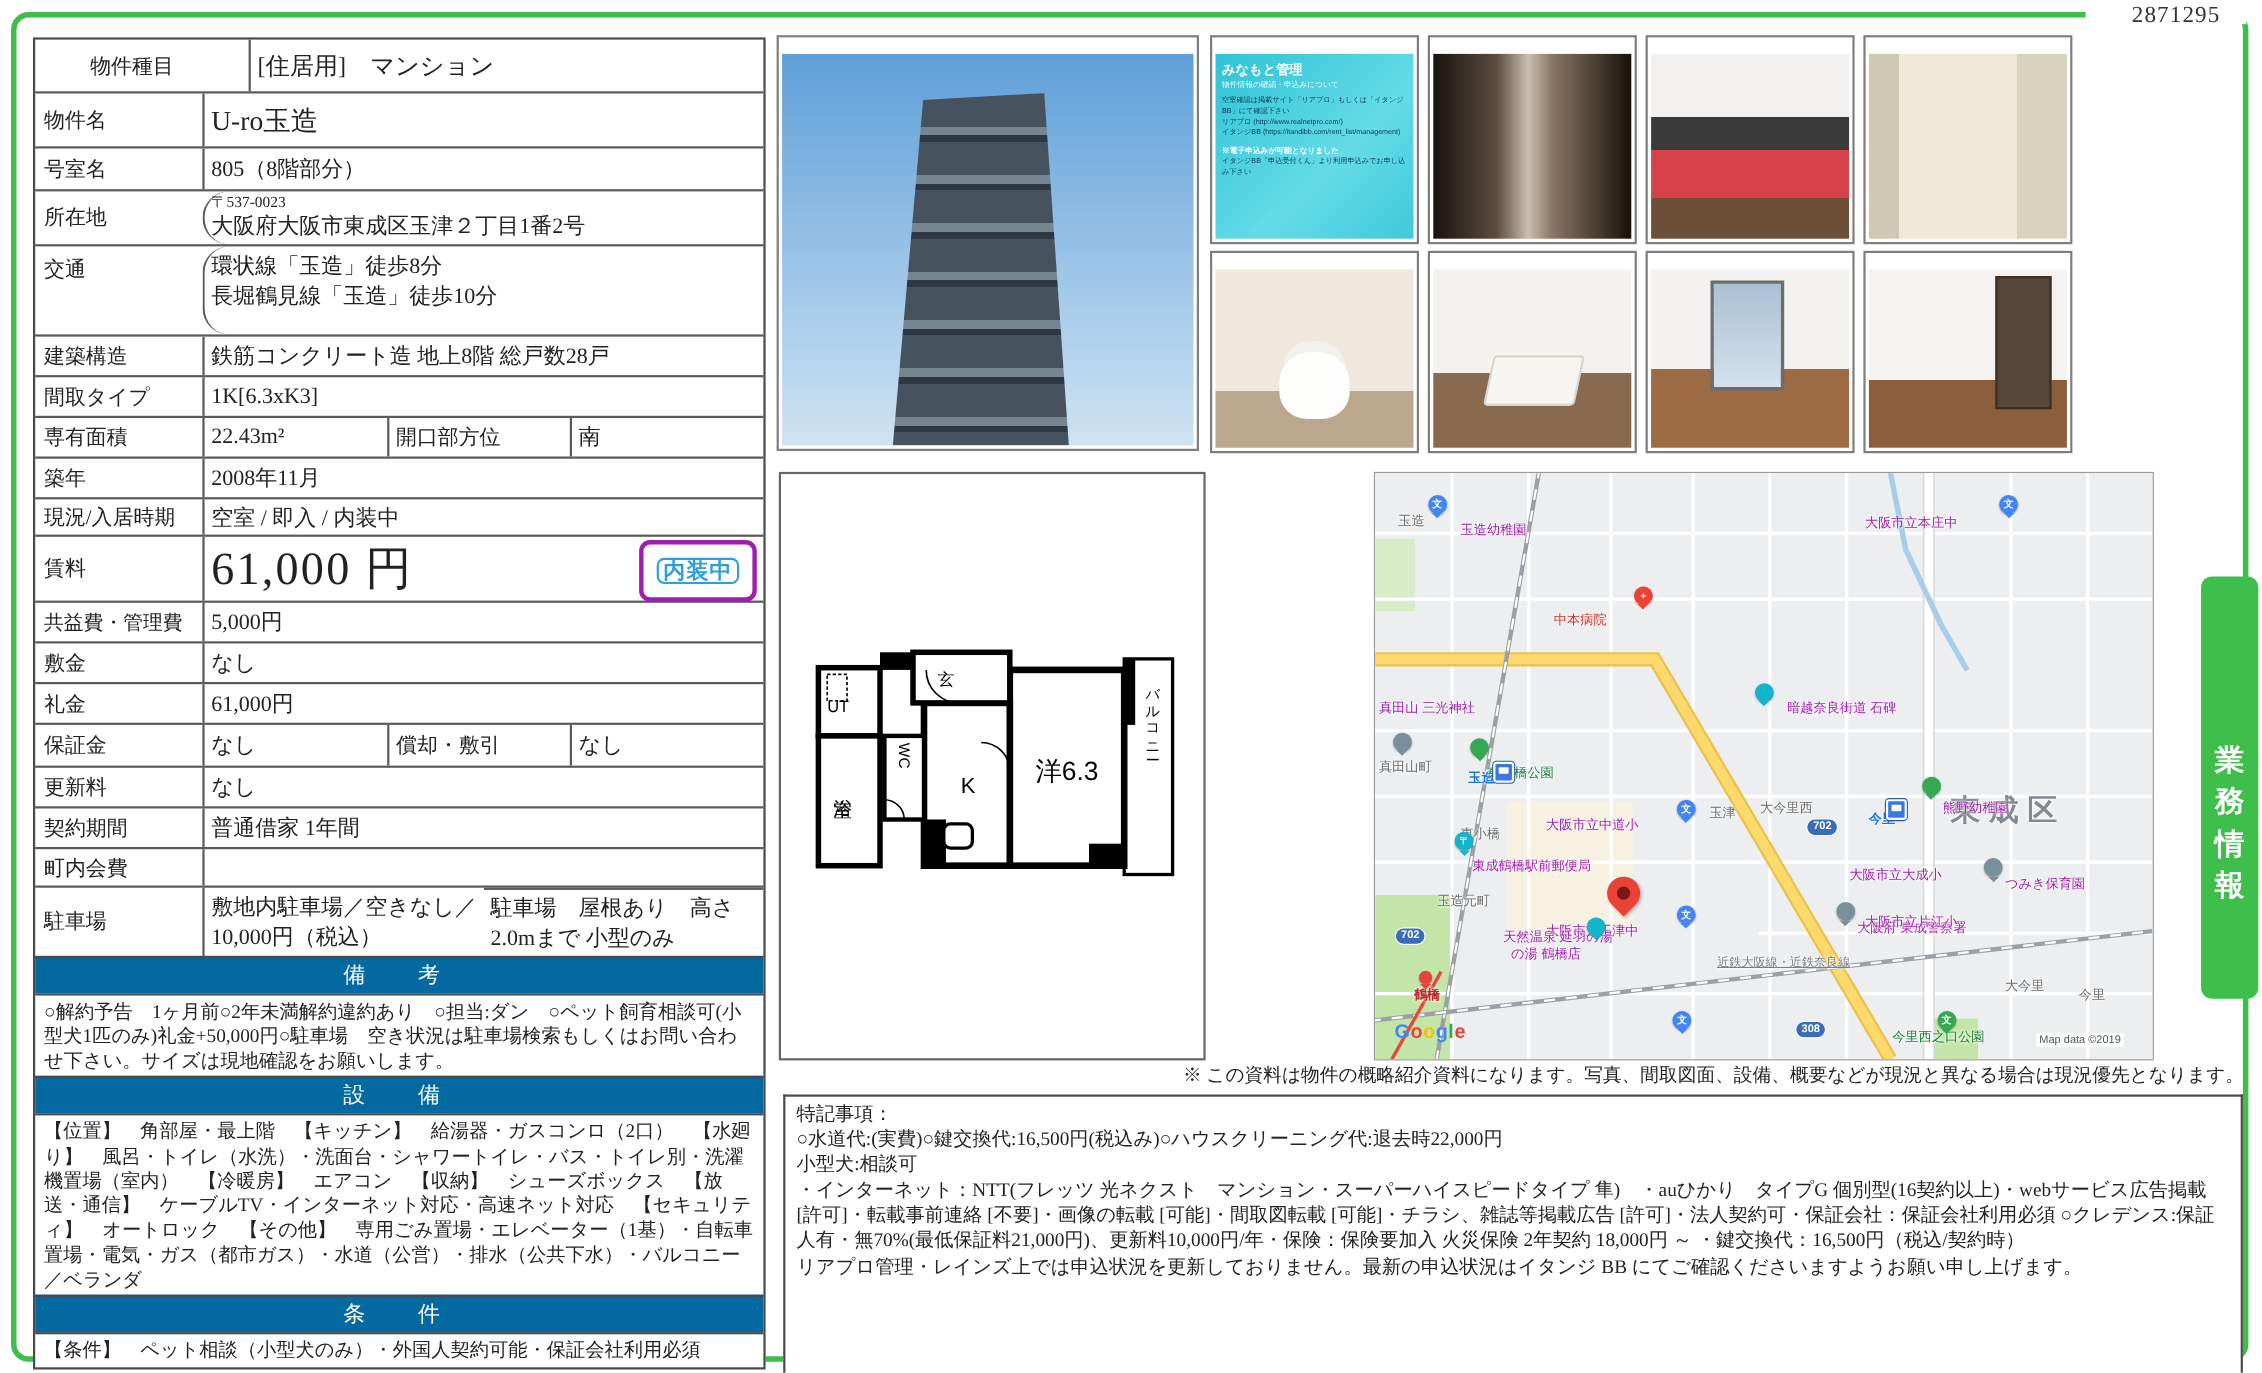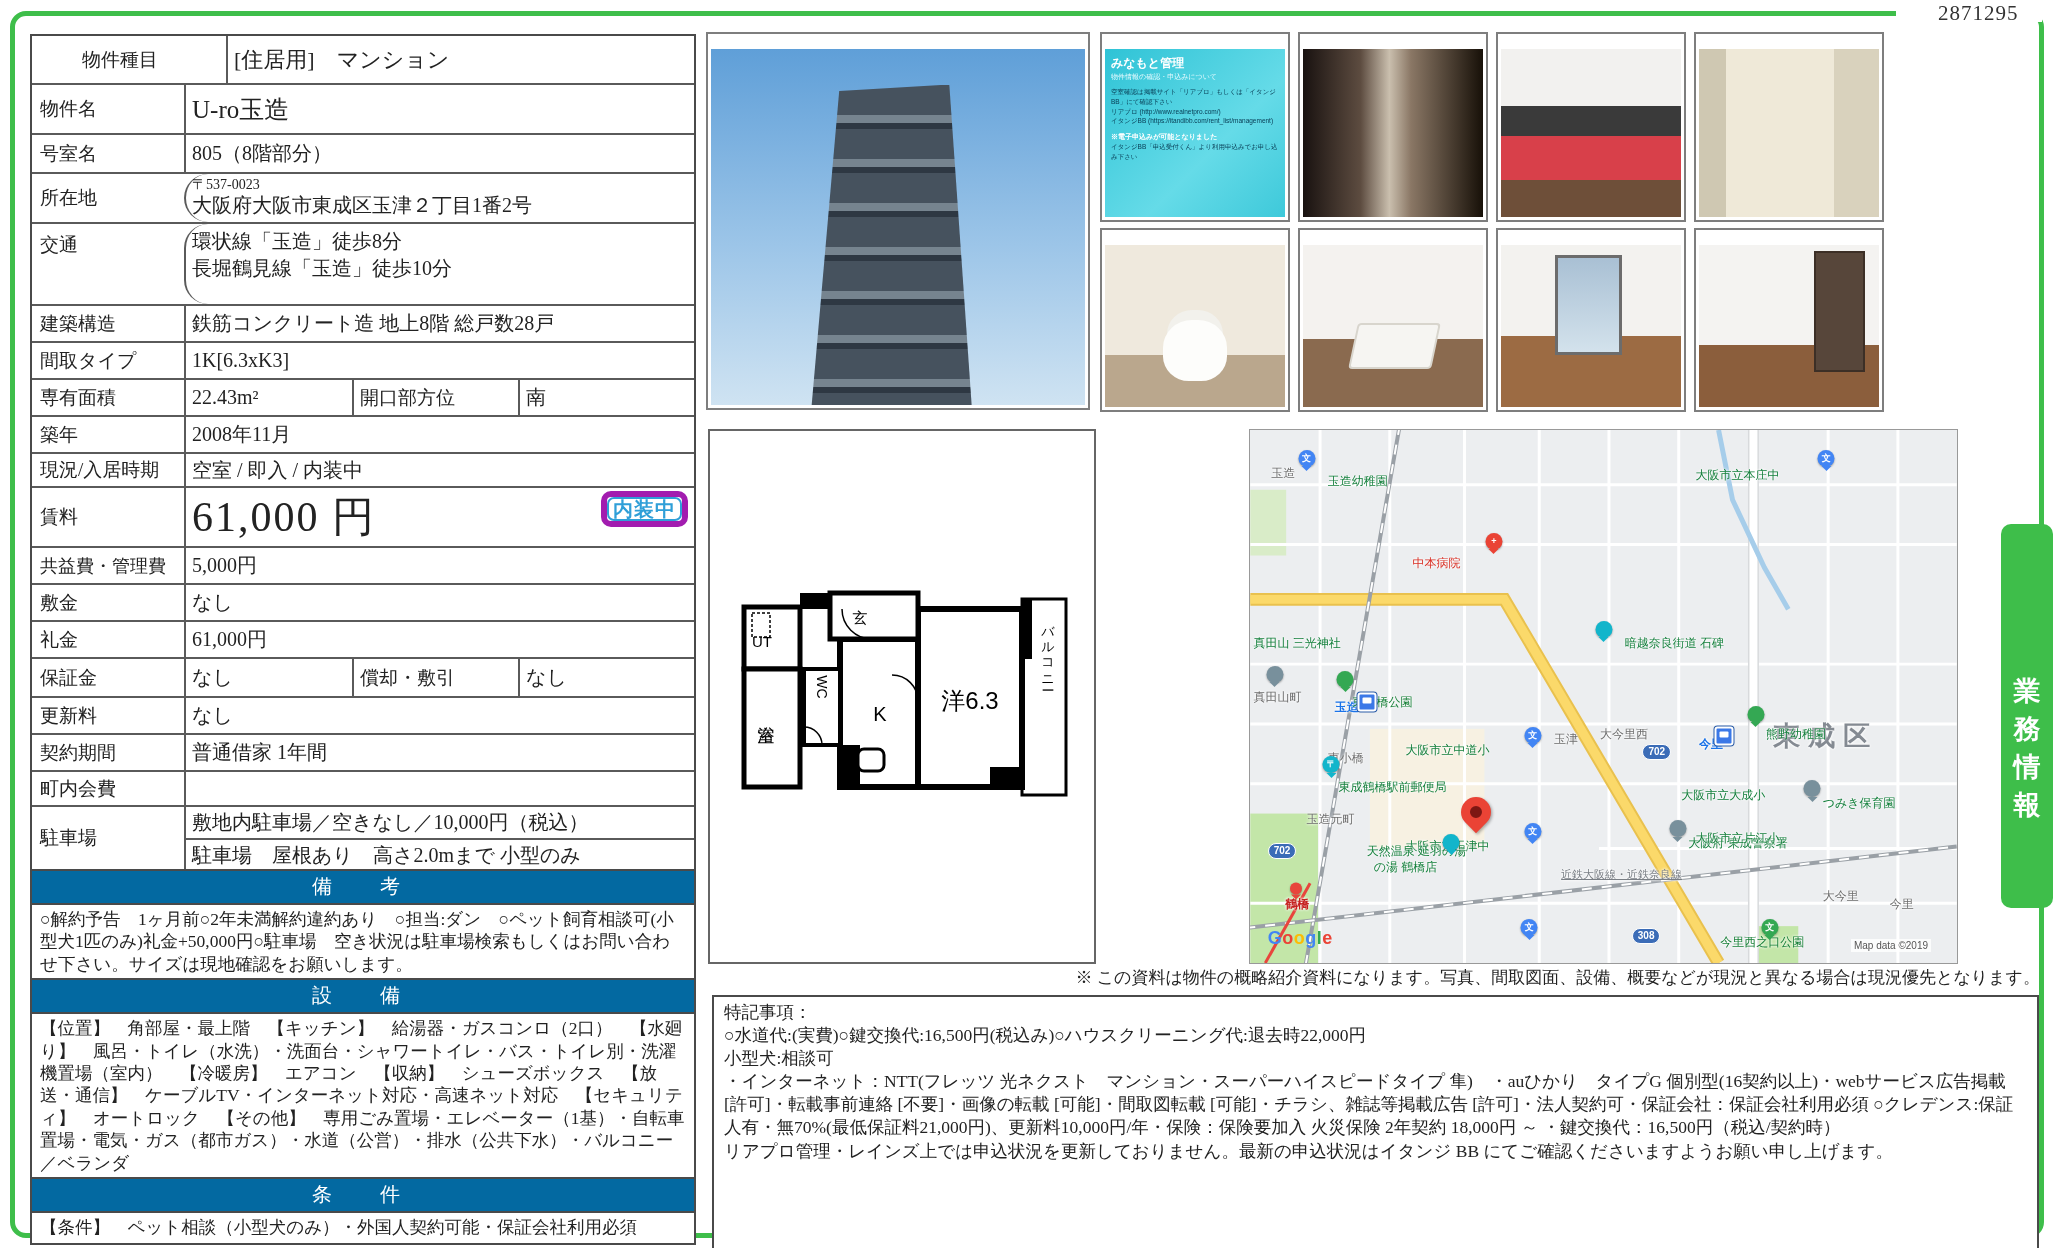--- a/index.html
+++ b/index.html
@@ -33,26 +33,26 @@
   }
   .pcell-mid{flex:0 0 168px;}
   .pcell-label2{
     flex:0 0 166px;border-left:2px solid #5a5a5a;padding:2px 6px;display:flex;align-items:center;
     font-size:19px;box-sizing:border-box;
   }
   .v-col{flex-direction:column;align-items:flex-start;justify-content:center;border-radius:24px;}
   .small-postal{font-size:14px;line-height:1.1;}
   .name-big{font-size:25px;}
   .rent-big{font-size:42px;letter-spacing:2px;}
-  .sub-divided{flex-direction:column;padding:0;align-items:stretch;}
+  .sub-divided{flex-direction:row;padding:0;align-items:stretch;}
   .sub-line{padding:2px 6px;flex:1;display:flex;align-items:center;}
   .sub-line + .sub-line{border-top:2px solid #5a5a5a;}
   .badge-naiso{
     position:absolute;right:6px;top:3px;
-    border:6px solid #a21caf;border-radius:10px;padding:0;line-height:1;
+    border:4px solid #a21caf;border-radius:10px;padding:12px;line-height:1;
   }
   .badge-naiso > span{
     display:block;border:2px solid #2f9fd8;border-radius:7px;color:#2f9fd8;
     font-weight:bold;font-size:20px;padding:0 4px;letter-spacing:1px;
   }
   .sec-bar{
     background:#0369a1;color:#fff;text-align:center;font-size:20px;
     letter-spacing:14px;padding:2px 0 3px;border-top:2px solid #4a4a4a;
   }
   .sec-text{
@@ -95,21 +95,21 @@
   .art-balcroom{background:linear-gradient(180deg,#f3f2ef 0 56%,#9c6b43 56% 100%);}
   .balc-window{position:absolute;left:30%;top:6%;width:34%;height:58%;background:linear-gradient(180deg,#a9c0d4,#d3e2ec);border:3px solid #6c6c6c;}
   .art-doorroom{background:linear-gradient(180deg,#f4f3f1 0 62%,#8b5e3c 62% 100%);}
   .room-door{position:absolute;right:8%;top:4%;width:26%;height:72%;background:#57463a;border:2px solid #3c2f26;}
   
   .plan-box{position:absolute;left:708px;top:429px;width:388px;height:535px;border:2px solid #666;background:#fff;box-sizing:border-box;}
   
   .map-box{position:absolute;left:1249px;top:429px;width:709px;height:535px;border:1px solid #999;background:#eceef0;box-sizing:border-box;overflow:hidden;font-family:"Liberation Sans",sans-serif;}
   .map-label{position:absolute;font-size:12px;color:#5b5b5b;white-space:nowrap;text-shadow:0 0 3px #fff,0 0 3px #fff;}
   .map-label.town{color:#6d6d6d;}
-  .map-label.poi{color:#15803d;}
+  .map-label.poi{color:#a21caf;}
   .map-label.hospital{color:#d93025;}
   .map-label.park-label{color:#188038;}
   .map-label.station{color:#1a73e8;font-weight:bold;}
   .map-label.station-red{color:#c5221f;font-weight:bold;}
   .map-label.district{color:#848a92;font-size:27px;letter-spacing:8px;font-weight:bold;}
   .map-label.rail-label{color:#7a7f85;font-size:11px;text-decoration:underline;}
   .map-label.copyright{font-size:10px;color:#555;background:rgba(255,255,255,.8);padding:1px 3px;}
   .g0{color:#4285F4}.g1{color:#EA4335}.g2{color:#FBBC05}.g3{color:#4285F4}.g4{color:#34A853}.g5{color:#EA4335}
   .google-logo{position:absolute;left:2.5%;top:93.5%;font-family:"Liberation Sans",sans-serif;font-size:18px;font-weight:bold;letter-spacing:.5px;}
   .pin{position:absolute;width:17px;height:17px;border-radius:50%;color:#fff;

